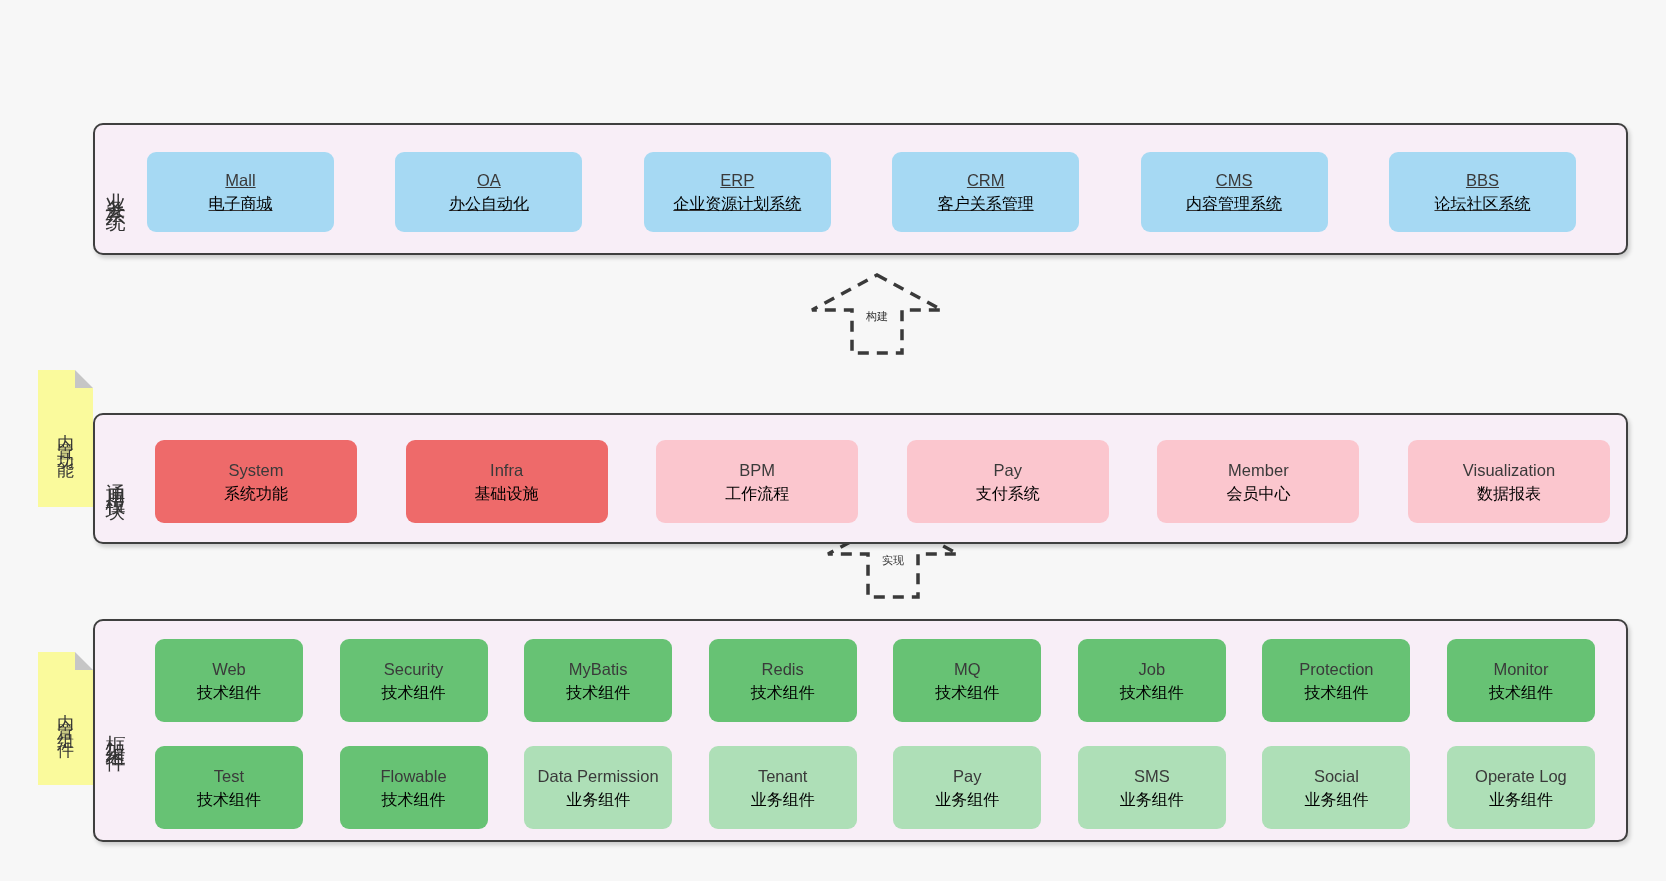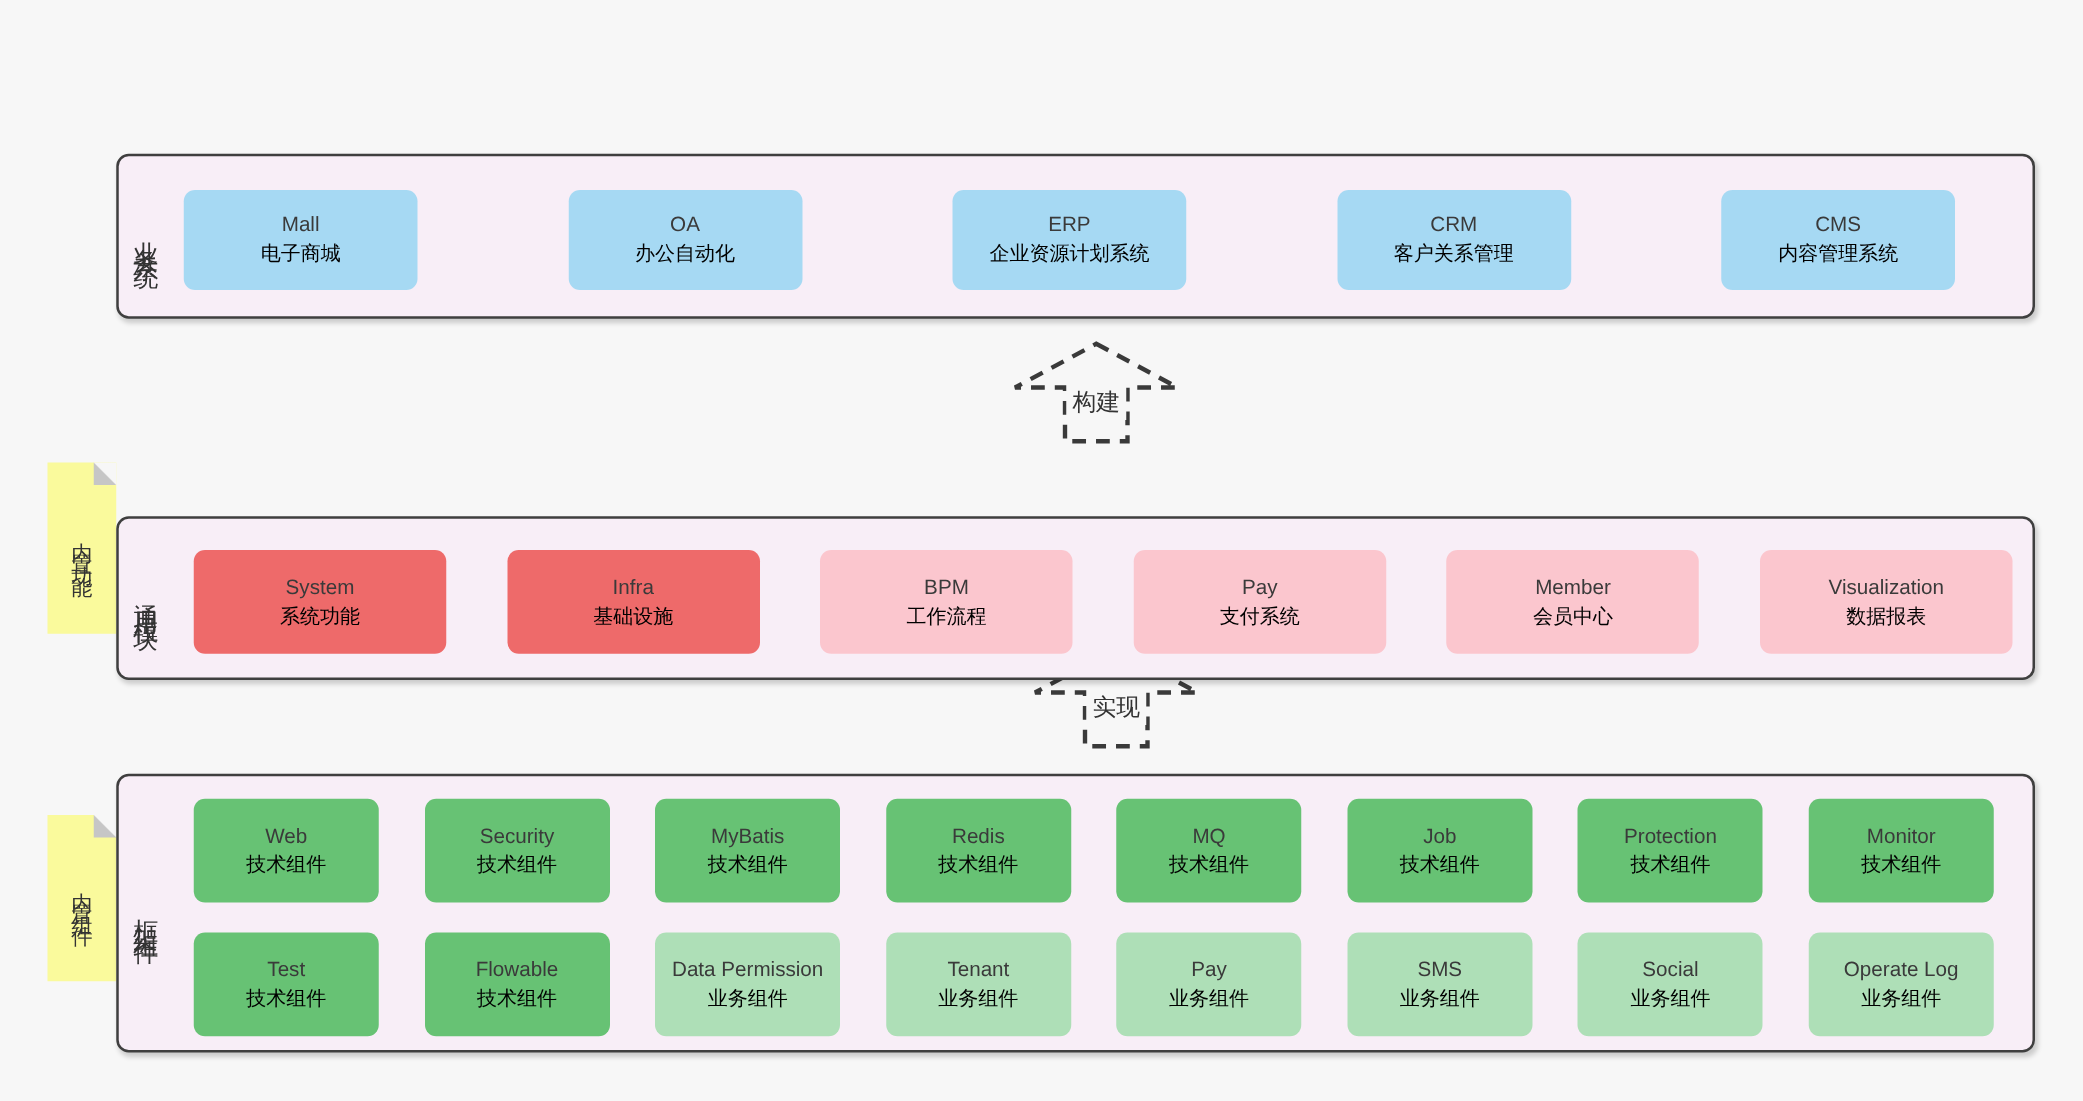--- a/index.html
+++ b/index.html
@@ -22,21 +22,21 @@
 
   .layer-label{
     position:absolute;left:11px;top:50%;transform:translateY(-50%);
     writing-mode:vertical-rl;text-orientation:upright;
     font-size:20px;letter-spacing:6px;color:#333;line-height:1;
     user-select:none;
   }
 
   
   .row{position:absolute;display:flex;justify-content:space-between;}
-  #row-business{left:52px;right:62px;top:27px;}
+  #row-business{left:52px;right:50px;top:27px;text-decoration:underline;}
   #row-modules{left:60px;right:16px;top:25px;}
   #row-tech{left:60px;right:31px;top:18px;}
   #row-biz{left:60px;right:31px;top:125px;}
 
   .box{
     border-radius:9px;
     display:flex;flex-direction:column;align-items:center;justify-content:center;
     text-align:center;padding:0 10px;box-sizing:border-box;
   }
   #row-business .box{width:187px;height:80px;}
@@ -68,21 +68,21 @@
     font-size:17px;letter-spacing:9px;color:#333;line-height:1;
   }
 
   
   .arrow{position:absolute;width:136px;height:84px;z-index:0;}
   #arrow-build{left:809px;top:272px;}
   #arrow-implement{left:825px;top:516px;}
   .arrow svg{position:absolute;left:0;top:0;overflow:visible;}
   .arrow-label{
     position:absolute;left:50%;top:36px;transform:translateX(-50%);
-    background:#f7f7f7;padding:1px 5px;font-size:19px;color:#333;
+    background:#f7f7f7;padding:1px 5px;font-size:11px;color:#333;
     white-space:nowrap;
   }
 </style>
 </head>
 <body>
 
 <div class="sticky" id="sticky-modules">
   <span class="sticky-label">内置功能</span>
 </div>
 <div class="sticky" id="sticky-components">
@@ -117,20 +117,24 @@
         <div class="box-name">ERP</div>
         <div class="box-desc">企业资源计划系统</div>
       </div>
       <div class="box blue">
         <div class="box-name">CRM</div>
         <div class="box-desc">客户关系管理</div>
       </div>
       <div class="box blue">
         <div class="box-name">CMS</div>
         <div class="box-desc">内容管理系统</div>
+      </div>
+      <div class="box blue">
+        <div class="box-name">BBS</div>
+        <div class="box-desc">论坛社区系统</div>
       </div>
     </div>
 </section>
 
 <section class="panel" id="panel-modules">
   <div class="layer-label">通用模块</div>
   <div class="row" id="row-modules">
       <div class="box red">
         <div class="box-name">System</div>
         <div class="box-desc">系统功能</div>

